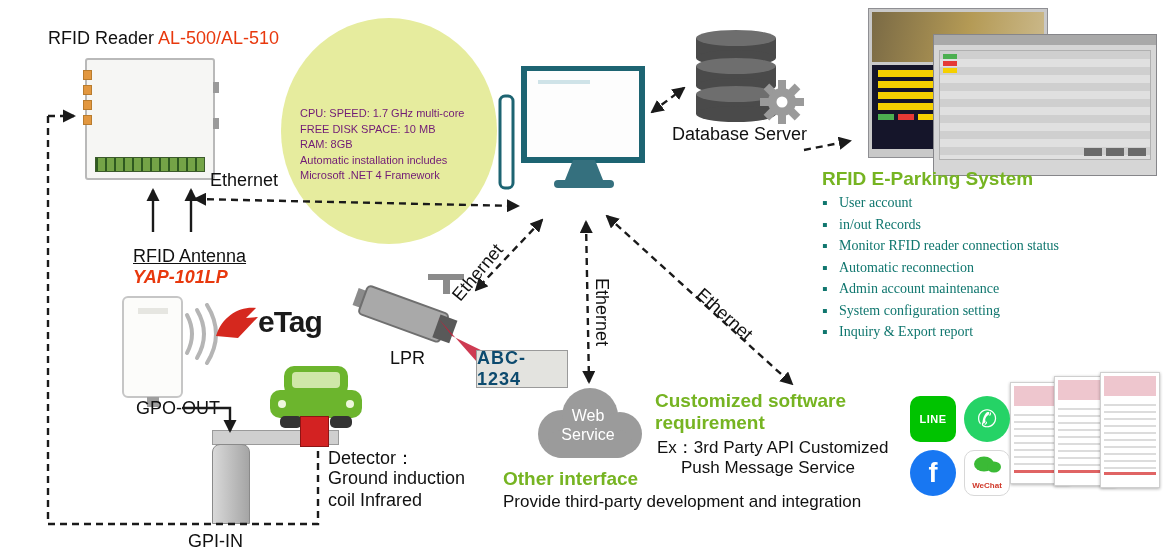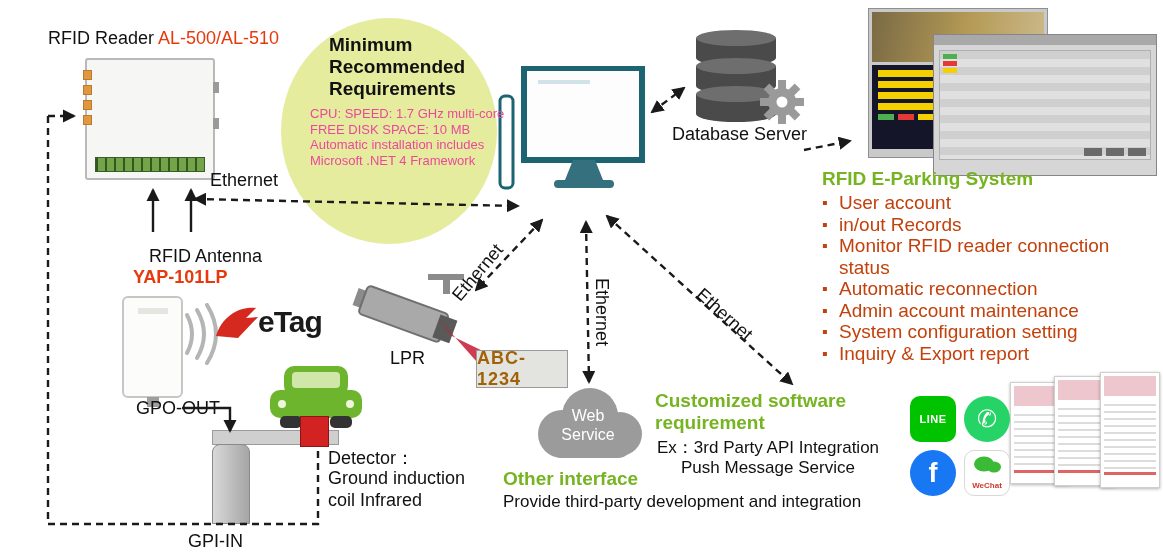--- a/index.html
+++ b/index.html
@@ -6,21 +6,21 @@
   .canvas{position:relative;width:1163px;height:559px;background:#fff;overflow:hidden;
           font-family:"Liberation Sans",sans-serif;color:#111;}
   .abs{position:absolute;}
   .lbl{position:absolute;font-size:18px;color:#111;white-space:nowrap;}
   .red{color:#e8380d;}
   .green-h{color:#76b422;font-weight:bold;font-size:19px;}
   
   .ellipse{position:absolute;left:281px;top:18px;width:216px;height:226px;border-radius:50%;
            background:#e6ec9e;z-index:0;}
   .req-title{position:absolute;left:329px;top:34px;font-size:19px;font-weight:bold;line-height:22px;z-index:2;}
-  .req-specs{position:absolute;left:310px;top:106px;font-size:13px;line-height:15.5px;color:#ec4899;z-index:2;}
+  .req-specs{position:absolute;left:300px;top:106px;font-size:11px;line-height:15.5px;color:#701a75;z-index:2;}
   
   .reader{position:absolute;left:85px;top:58px;width:126px;height:118px;background:#f6f6f4;
           border:2px solid #b9b9b9;border-radius:3px;z-index:1;}
   .reader .ports{position:absolute;left:-4px;top:10px;display:flex;flex-direction:column;gap:5px;}
   .reader .port{width:7px;height:8px;background:#e2973f;border:1px solid #b97c2e;}
   .reader .strip{position:absolute;left:8px;right:8px;bottom:6px;height:13px;border:1px solid #3c5b2b;
           background:repeating-linear-gradient(90deg,#2e5a20 0 2px,#74a447 2px 9px);}
   .reader .tab{position:absolute;right:-6px;width:6px;height:11px;background:#9a9a9a;}
   
   .monitor{position:absolute;left:498px;top:66px;z-index:1;}
@@ -39,37 +39,37 @@
   .winB .bar{height:10px;background:#a9a9a9;}
   .winB .body{margin:5px;height:108px;background:repeating-linear-gradient(#cfcfcf 0 8px,#e0e0e0 8px 16px);
         position:relative;border:1px solid #b0b0b0;}
   .winB .flags{position:absolute;left:3px;top:3px;}
   .winB .flags i{display:block;width:14px;height:5px;margin-bottom:2px;}
   .winB .btns{position:absolute;right:4px;bottom:3px;display:flex;gap:4px;}
   .winB .btns i{display:block;width:18px;height:8px;background:#6a6a6a;}
   
   .ep-title{position:absolute;left:822px;top:168px;z-index:2;}
   .ep-list{position:absolute;left:822px;top:192px;width:320px;margin:0;padding:0;list-style:none;z-index:2;}
-  .ep-list li{position:relative;padding-left:17px;font-size:19px;line-height:21.5px;color:#c2410c;}
+  .ep-list li{position:relative;padding-left:17px;font-size:14px;line-height:21.5px;color:#0f766e;font-family:Liberation Serif, serif;}
   .ep-list li::before{content:"▪";position:absolute;left:0;top:0;font-size:16px;}
   
   .antenna{position:absolute;left:122px;top:296px;width:57px;height:98px;background:#fcfcfa;
            border:2px solid #c6c6c6;border-radius:6px;z-index:1;}
   .antenna .slot{margin:10px auto 0;width:30px;height:6px;background:#e6e6e1;}
   .antenna .foot{position:absolute;left:50%;bottom:-11px;transform:translateX(-50%);
            width:12px;height:10px;background:#9e9e9e;}
   .waves{position:absolute;left:181px;top:303px;z-index:1;}
   .etag{position:absolute;left:214px;top:300px;display:flex;align-items:center;z-index:1;}
   .etag .word{font-size:30px;font-weight:bold;color:#1a1a1a;letter-spacing:-1px;}
   
   .cam{position:absolute;left:352px;top:272px;z-index:1;}
   .beam{position:absolute;left:430px;top:310px;z-index:1;}
   .plate{position:absolute;left:476px;top:350px;width:90px;height:36px;background:#e3e3df;
          border:1px solid #9a9a9a;z-index:2;display:flex;align-items:center;justify-content:center;
-         font-size:18px;font-weight:bold;color:#a16207;letter-spacing:1px;}
+         font-size:18px;font-weight:bold;color:#0c4a6e;letter-spacing:1px;}
   
   .car{position:absolute;left:266px;top:364px;z-index:2;}
   .pole{position:absolute;left:212px;top:444px;width:36px;height:78px;border:1px solid #8a8a8a;
         border-radius:8px 8px 0 0;background:linear-gradient(90deg,#d9d9d9,#a5a5a5);z-index:1;}
   .arm{position:absolute;left:212px;top:430px;width:125px;height:13px;background:#cfcfcf;
        border:1px solid #9a9a9a;z-index:1;}
   .stopbox{position:absolute;left:300px;top:416px;width:27px;height:29px;background:#d32222;
        border:1px solid #8e1414;z-index:3;}
   
   .cloud{position:absolute;left:530px;top:382px;z-index:1;}
@@ -94,28 +94,24 @@
   .overlay{position:absolute;left:0;top:0;z-index:5;pointer-events:none;}
   .eth{position:absolute;font-size:18px;color:#111;white-space:nowrap;z-index:6;}
   .texts{z-index:4;}
 </style>
 </head>
 <body>
 
 <div class="canvas">
 
   <div class="ellipse"></div>
-  <div class="req-title">
-    <div>Minimum</div>
-    <div>Recommended</div>
-    <div>Requirements</div>
-  </div>
   <div class="req-specs">
     <div>CPU: SPEED: 1.7 GHz multi-core</div>
     <div>FREE DISK SPACE: 10 MB</div>
+    <div>RAM: 8GB</div>
     <div>Automatic installation includes</div>
     <div>Microsoft .NET 4 Framework</div>
   </div>
 
   <div class="lbl texts" style="left:48px;top:28px;">
     <span>RFID Reader </span><span class="red">AL-500/AL-510</span>
   </div>
   <div class="reader">
     <div class="ports">
       <span class="port"></span>
@@ -199,22 +195,22 @@
   <ul class="ep-list">
     <li>User account</li>
     <li>in/out Records</li>
     <li>Monitor RFID reader connection status</li>
     <li>Automatic reconnection</li>
     <li>Admin account maintenance</li>
     <li>System configuration setting</li>
     <li>Inquiry &amp; Export report</li>
   </ul>
 
-  <div class="lbl texts" style="left:149px;top:246px;">RFID Antenna</div>
-  <div class="lbl red texts" style="left:133px;top:267px;font-weight:bold;">YAP-101LP</div>
+  <div class="lbl texts" style="left:133px;top:246px;text-decoration:underline;">RFID Antenna</div>
+  <div class="lbl red texts" style="left:133px;top:267px;font-weight:bold;font-style:italic;">YAP-101LP</div>
   <div class="antenna">
     <div class="slot"></div>
     <div class="foot"></div>
   </div>
 
   <div class="waves">
     <svg width="40" height="62" viewBox="0 0 40 62">
       <g fill="none" stroke="#b5b5b5" stroke-width="4" stroke-linecap="round">
         <path d="M6,12 Q16,31 6,50"></path>
         <path d="M16,7 Q30,31 16,55"></path>
@@ -285,21 +281,21 @@
     <div>Service</div>
   </div>
 
   <div class="green-h abs texts" style="left:503px;top:468px;">Other interface</div>
   <div class="lbl texts" style="left:503px;top:492px;font-size:17px;">Provide third-party development and integration</div>
 
   <div class="green-h abs texts" style="left:655px;top:390px;line-height:22px;">
     <div>Customized software</div>
     <div>requirement</div>
   </div>
-  <div class="lbl texts" style="left:657px;top:436px;font-size:17px;">Ex：3rd Party API Integration</div>
+  <div class="lbl texts" style="left:657px;top:436px;font-size:17px;">Ex：3rd Party API Customized</div>
   <div class="lbl texts" style="left:681px;top:458px;font-size:17px;">Push Message Service</div>
 
   <div class="social">
     <div class="sq ic-line">LINE</div>
     <div class="sq ic-wa">✆</div>
     <div class="sq ic-fb">f</div>
     <div class="sq ic-wc" style="display:flex;">
       <svg width="28" height="18" viewBox="0 0 28 18">
         <ellipse cx="11" cy="8" rx="10" ry="7.5" fill="#3bba36"></ellipse>
         <ellipse cx="21" cy="11" rx="7" ry="5.5" fill="#3bba36"></ellipse>

